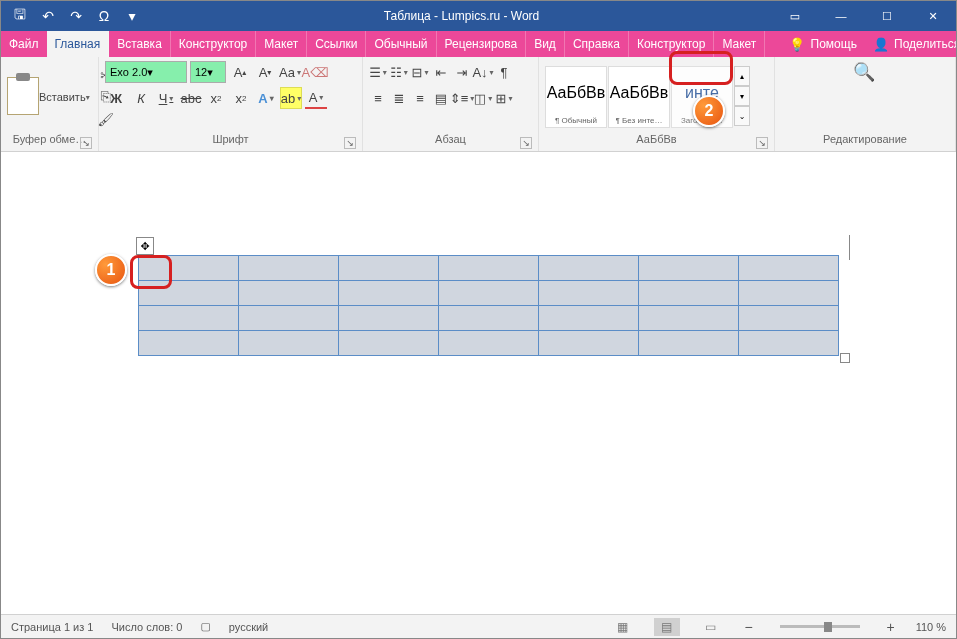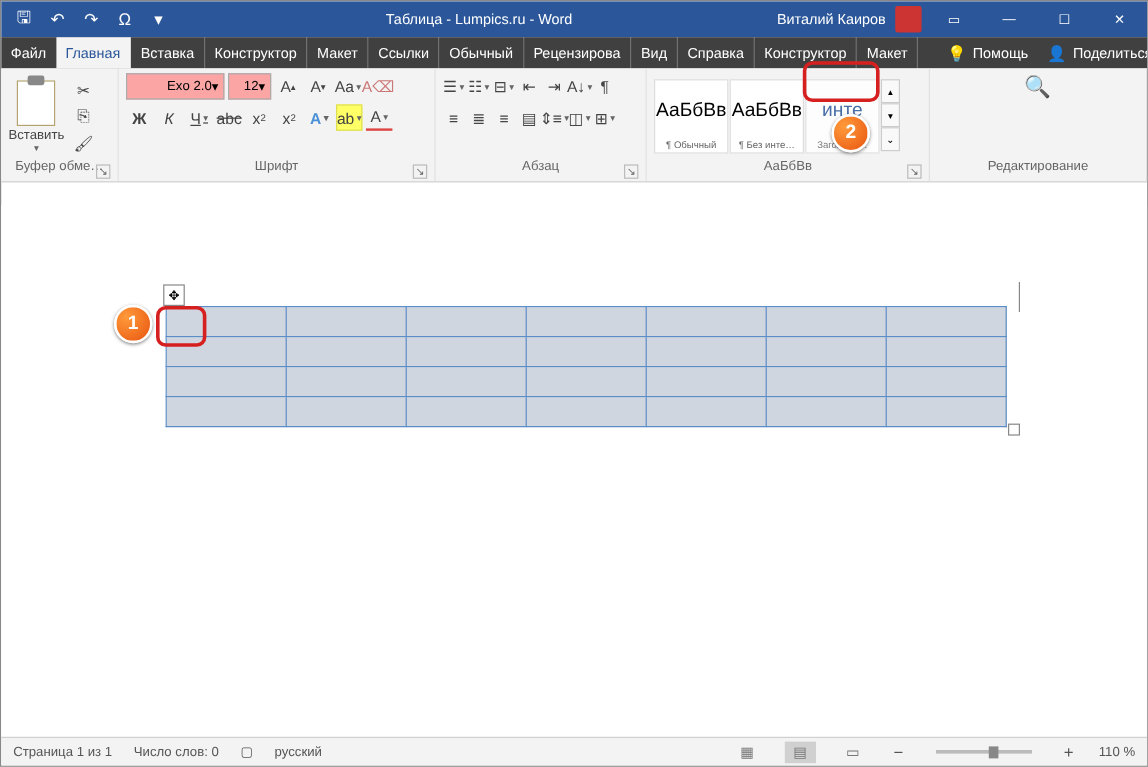--- a/index.html
+++ b/index.html
@@ -9,48 +9,48 @@
     .titlebar { height: 30px; background: #2b579a; display: flex; align-items: center; color: #fff; font-size: 12px; }
     .qat { display: flex; align-items: center; gap: 10px; padding: 0 10px; }
     .qat .qat-icon { width: 18px; height: 18px; display: flex; align-items: center; justify-content: center; color: #fff; font-size: 14px; cursor: pointer; }
     .title { flex: 1; text-align: center; font-size: 12px; }
     .user-area { display: flex; align-items: center; gap: 8px; padding-right: 4px; }
     .user-avatar { width: 22px; height: 22px; background: #c33; border-radius: 2px; }
     .win-controls { display: flex; }
     .win-btn { width: 46px; height: 30px; display: flex; align-items: center; justify-content: center; color: #fff; font-size: 11px; cursor: pointer; }
     
     
-    .tabs { height: 26px; background: #404040; display: flex; align-items: stretch; color: #fff; font-size: 12px; }
+    .tabs { height: 26px; background: #ec4899; display: flex; align-items: stretch; color: #fff; font-size: 12px; }
     .tab { padding: 0 8px; display: flex; align-items: center; border-right: 1px solid rgba(255,255,255,0.25); cursor: pointer; white-space: nowrap; }
     .tab.first { border-right: none; }
     .tab.active { background: #f3f3f3; color: #2b579a; }
     .tab-spacer { flex: 1; border: none; }
     .tab-ico { margin-right: 5px; font-size: 13px; }
     .tab.noborder { border-right: none; }
     
     
     .ribbon { height: 95px; background: #f3f3f3; border-bottom: 1px solid #d1d1d1; display: flex; }
     .group { border-right: 1px solid #e1e1e1; display: flex; flex-direction: column; justify-content: space-between; padding: 4px 6px 0 6px; }
     .group-content { flex: 1; display: flex; align-items: center; gap: 2px; }
     .group-label { height: 18px; font-size: 11px; color: #666; text-align: center; position: relative; }
     .group-launcher { position: absolute; right: 0; bottom: 2px; width: 12px; height: 12px; font-size: 9px; color: #666; border: 1px solid #bbb; display: flex; align-items: center; justify-content: center; cursor: pointer; }
     
     
-    .clipboard-col { display: flex; flex-direction: column; align-items: center; cursor: pointer; }
+    .clipboard-col { display: flex; flex-direction: row; align-items: center; cursor: pointer; }
     .paste-icon { width: 32px; height: 38px; background: #fff; border: 1px solid #b5a472; position: relative; margin-bottom: 2px; }
     .paste-icon::before { content: ''; position: absolute; top: -5px; left: 8px; width: 14px; height: 8px; background: #888; border-radius: 2px; }
     .paste-label { font-size: 11px; color: #444; }
     .dropdown-caret { font-size: 8px; color: #666; }
     .clipboard-extra { display: flex; flex-direction: column; gap: 6px; margin-left: 6px; }
     .small-ico { width: 16px; height: 16px; font-size: 13px; color: #444; cursor: pointer; display: flex; align-items: center; justify-content: center; }
     
     
     .font-group .group-content { flex-direction: column; align-items: flex-start; gap: 4px; }
     .font-row { display: flex; align-items: center; gap: 3px; }
-    .font-select { width: 82px; height: 22px; border: 1px solid #ababab; background: #fca5a5; font-size: 11px; padding: 0 4px; display: flex; align-items: center; justify-content: flex-end; cursor: pointer; }
+    .font-select { width: 82px; height: 22px; border: 1px solid #ababab; background: #86efac; font-size: 11px; padding: 0 4px; display: flex; align-items: center; justify-content: flex-start; cursor: pointer; }
     .size-select { width: 36px; }
     .ribbon-btn { width: 22px; height: 22px; display: flex; align-items: center; justify-content: center; font-size: 13px; color: #444; cursor: pointer; }
     .ribbon-btn.sm { width: 18px; }
     .sub { font-size: 8px; vertical-align: sub; }
     .sup { font-size: 8px; vertical-align: super; }
     .font-a-color { border-bottom: 2px solid #d44; }
     
     
     .para-group .group-content { flex-direction: column; align-items: flex-start; gap: 4px; }
     
@@ -95,24 +95,20 @@
 
 <div class="titlebar">
   <div class="qat">
     <span class="qat-icon">🖫</span>
     <span class="qat-icon">↶</span>
     <span class="qat-icon">↷</span>
     <span class="qat-icon">Ω</span>
     <span class="qat-icon dropdown-caret">▾</span>
   </div>
   <div class="title">Таблица - Lumpics.ru - Word</div>
-  <div class="user-area">
-    <span>Виталий Каиров</span>
-    <div class="user-avatar"></div>
-  </div>
   <div class="win-controls">
     <div class="win-btn">▭</div>
     <div class="win-btn">—</div>
     <div class="win-btn">☐</div>
     <div class="win-btn">✕</div>
   </div>
 </div>
 
 <div class="tabs">
   <div class="tab first">Файл</div>

